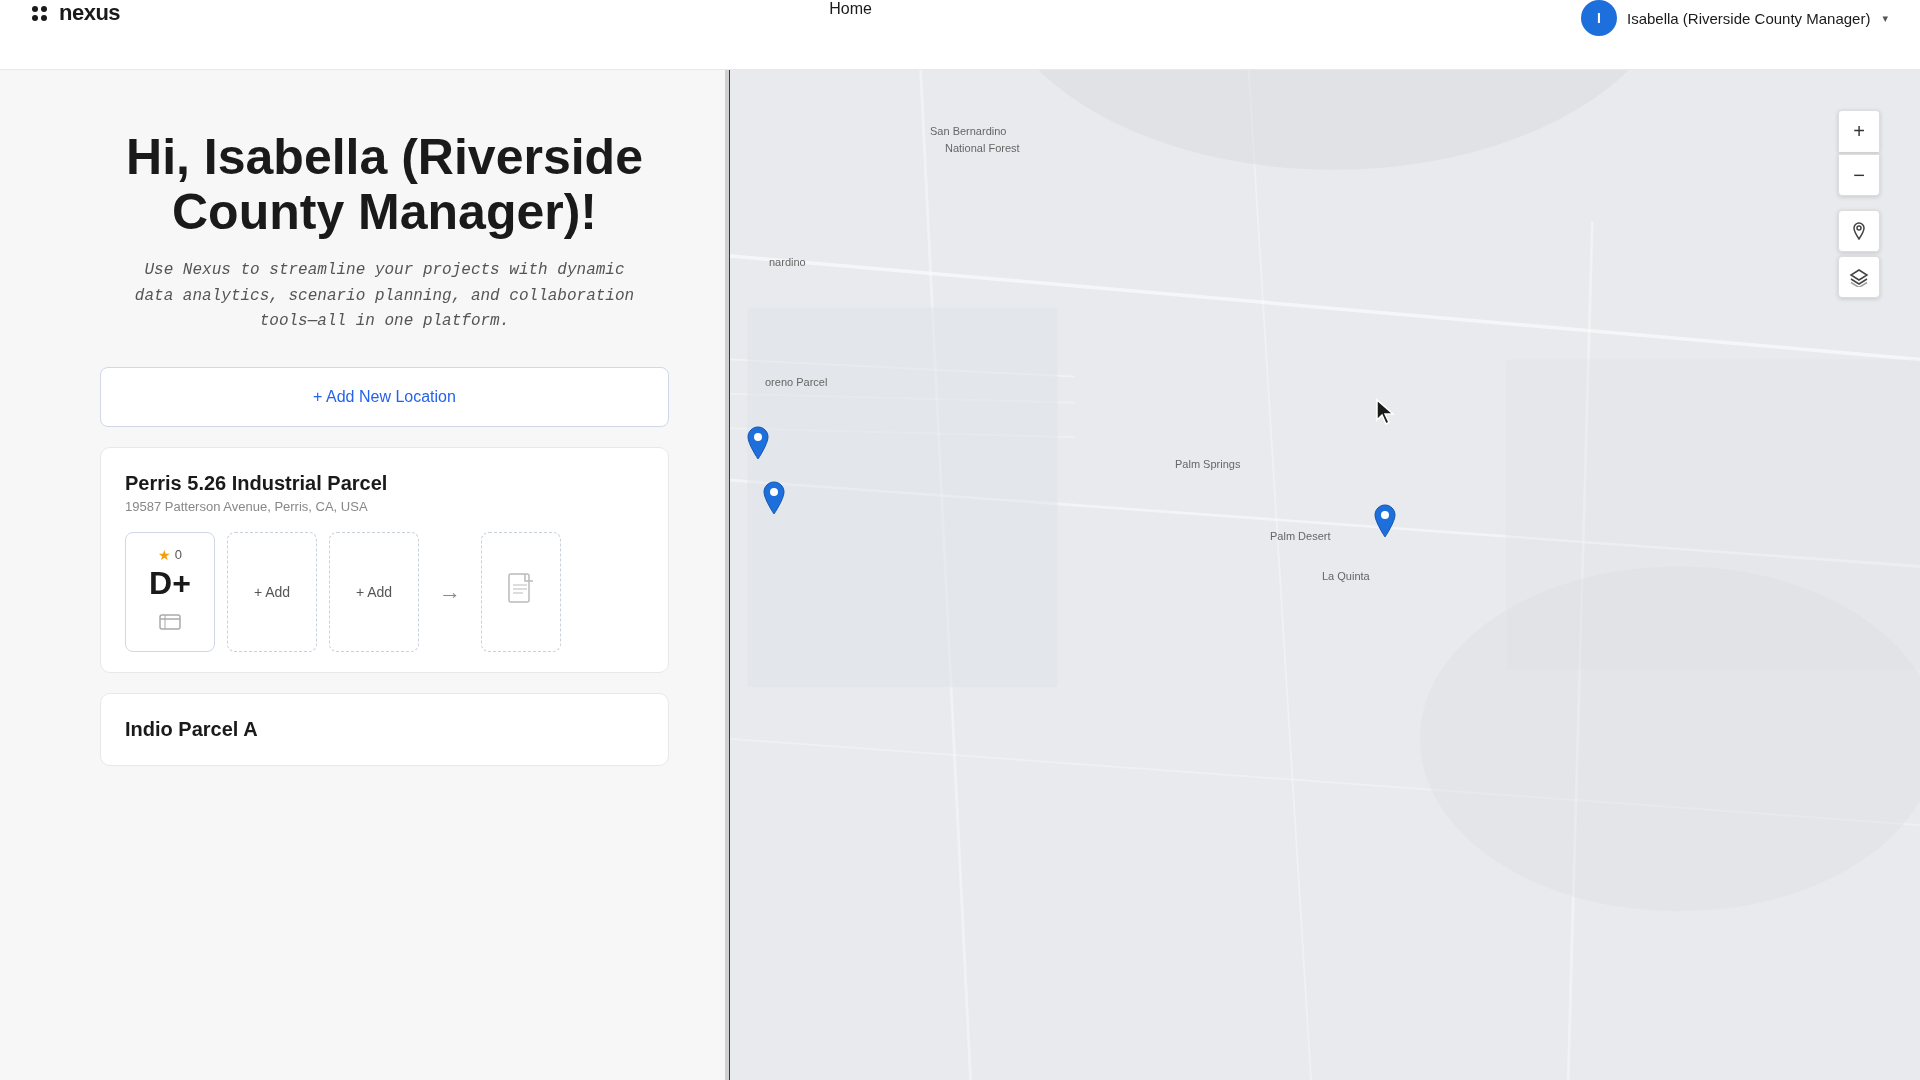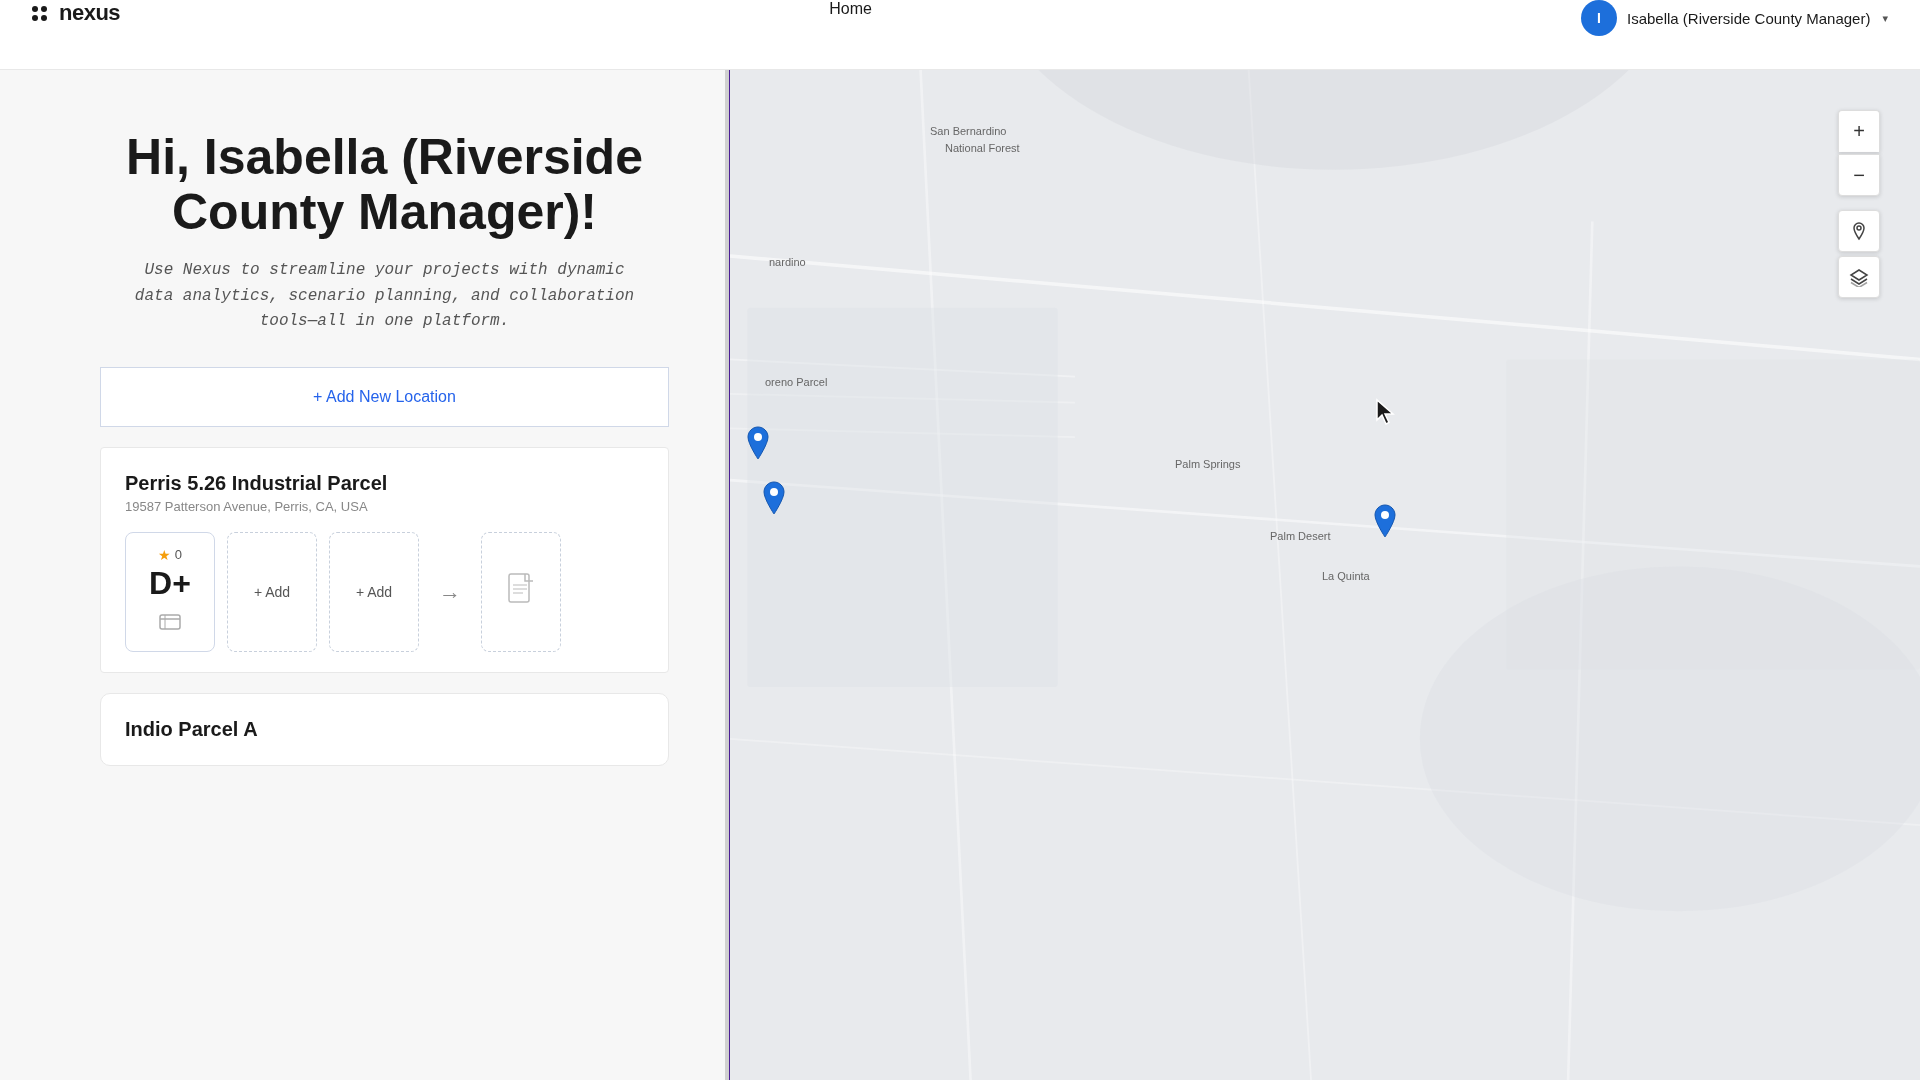--- a/index.html
+++ b/index.html
@@ -70,28 +70,28 @@
       margin-bottom: 18px; text-align: center;
     }
     .greeting-subtitle {
       font-size: 16px; color: #555; line-height: 1.6; text-align: center;
       font-style: italic; margin-bottom: 32px; max-width: 520px; margin-left: auto; margin-right: auto; font-family: Liberation Mono, monospace;
     }
 
     
     .add-location-btn {
       display: block; width: 100%; padding: 20px; text-align: center;
-      border: 1.5px solid #d0d8e8; border-radius: 0; background: #ffffff;
+      border: 1.5px solid #d0d8e8; border-radius: 8px; background: #ffffff;
       color: #2563eb; font-size: 16px; font-weight: 500; cursor: pointer;
       margin-bottom: 20px; text-decoration: none;
     }
 
     
     .location-card {
-      background: #ffffff; border-radius: 4px; padding: 24px 24px 20px;
+      background: #ffffff; border-radius: 10px; padding: 24px 24px 20px;
       margin-bottom: 20px; border: 1px solid #e8e8e8;
     }
     .location-card-title {
       font-size: 20px; font-weight: 700; color: #1a1a1a; margin-bottom: 4px;
     }
     .location-card-address {
       font-size: 13px; color: #888; margin-bottom: 18px;
     }
 
     

